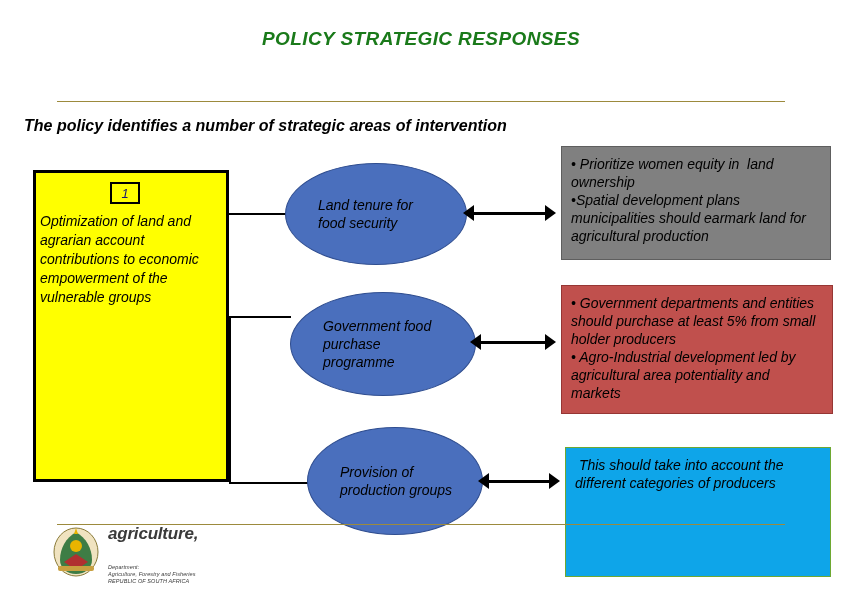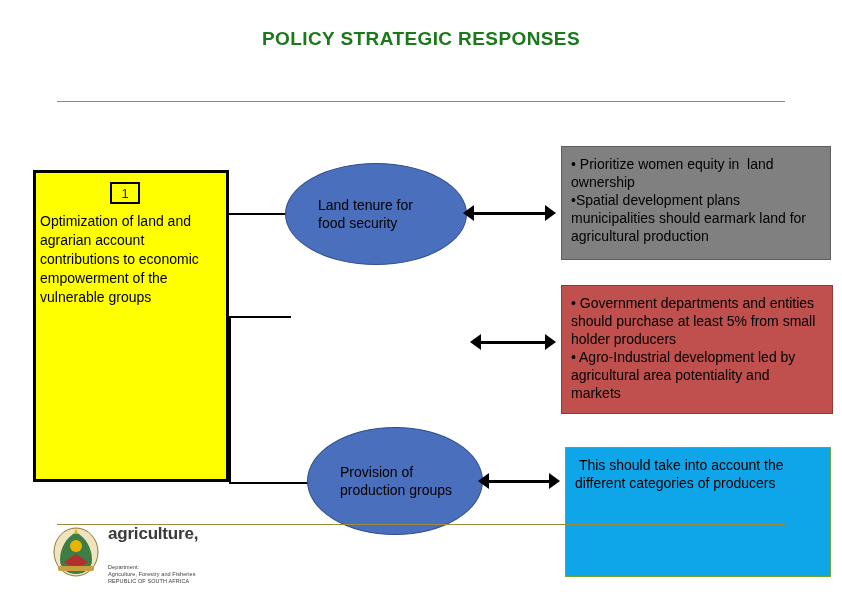--- a/index.html
+++ b/index.html
@@ -12,20 +12,21 @@
     background: #ffffff;
     font-family: "Liberation Sans", sans-serif;
     position: relative;
     overflow: hidden;
   }
   .slide {
     position: absolute;
     left: 0; top: 0;
     width: 842px;
     height: 545px;
+    font-style: italic;
   }
   .title {
     position: absolute;
     left: 0;
     top: 28px;
     width: 842px;
     text-align: center;
     color: #1a7a1a;
     font-size: 19px;
     font-weight: bold;
@@ -186,33 +187,37 @@
     letter-spacing: 0.1px;
   }
 </style>
 </head>
 <body>
 
 <div class="slide">
 
   <div class="title">POLICY STRATEGIC RESPONSES</div>
   <div class="top-rule"></div>
+  <div class="subtitle">The policy identifies a number of strategic areas of intervention</div>
 
   <div class="connector" style="left:229px; top:213px; width:58px; height:2px;"></div>
   <div class="connector" style="left:229px; top:316px; width:62px; height:2px;"></div>
   <div class="connector" style="left:229px; top:316px; width:2px; height:168px;"></div>
   <div class="connector" style="left:229px; top:482px; width:110px; height:2px;"></div>
   <div class="connector" style="left:337px; top:482px; width:2px; height:20px;"></div>
 
   <div class="yellow-box"></div>
   <div class="num-badge">1</div>
   <div class="yellow-text">Optimization of land and agrarian account contributions to economic empowerment of the vulnerable groups</div>
 
   <div class="ellipse" id="ellipse1">
     <span class="etext">Land tenure for food security</span>
+  </div>
+  <div class="ellipse" id="ellipse2">
+    <span class="etext">Government food purchase programme</span>
   </div>
   <div class="ellipse" id="ellipse3">
     <span class="etext">Provision of production groups</span>
   </div>
 
   <div class="connector" style="left:474px; top:212px; width:72px; height:3px;"></div>
   <div class="arrow-left" style="left:463px; top:205px;"></div>
   <div class="arrow-right" style="left:545px; top:205px;"></div>
 
   <div class="connector" style="left:481px; top:341px; width:65px; height:3px;"></div>

